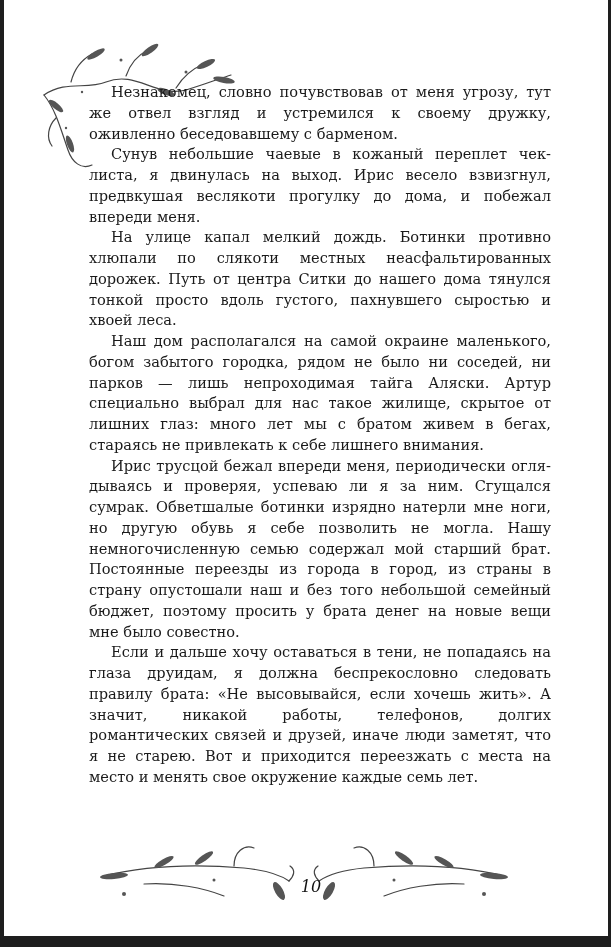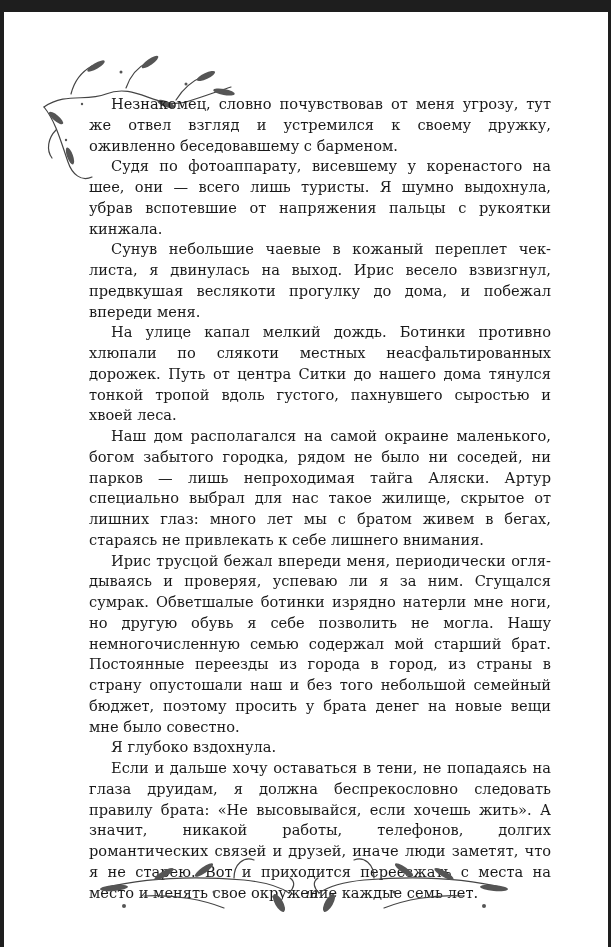--- a/index.html
+++ b/index.html
@@ -1,39 +1,39 @@
 <!DOCTYPE html>
 <html><head>
 <meta charset="utf-8">
 <style>
   html, body { margin: 0; padding: 0; }
   body {
     width: 611px; height: 947px; background: #1e1e1e;
     position: relative; overflow: hidden;
   }
   .page {
-    position: absolute; left: 4px; top: 12px; width: 604px; height: 936px;
+    position: absolute; left: 4px; top: 0; width: 604px; height: 936px;
     background: #ffffff;
   }
   .orn-top {
     position: absolute; left: 22px; top: 20px; width: 210px; height: 160px;
   }
   .text {
     position: absolute; left: 85px; top: 82px; width: 462px;
     font-family: "DejaVu Serif", serif;
     font-size: 14.6px; line-height: 20.75px; color: #1a1a1a;
     text-align: justify; hyphens: manual;
   }
   .text p { margin: 0; text-indent: 22px; }
   .orn-bottom {
     position: absolute; left: 80px; top: 836px; width: 440px; height: 80px;
   }
   .page-num {
     position: absolute; left: 287px; top: 877px; width: 40px; text-align: center;
-    font-family: "DejaVu Serif", serif; font-style: italic; font-size: 10px; color: #111;
+    font-family: "DejaVu Serif", serif; font-style: italic; font-size: 16px; color: #111;
   }
 </style>
 </head>
 <body>
 
 <div class="page">
 
   <svg class="orn-top" viewBox="0 0 210 160">
     <g fill="none" stroke="#444" stroke-width="1.2" stroke-linecap="round">
       <path d="M18,75 C40,60 60,70 80,62 C110,50 130,78 160,70 C180,64 195,58 205,55"></path>
@@ -53,26 +53,24 @@
       <ellipse cx="44" cy="124" rx="9" ry="3" transform="rotate(70 44 124)"></ellipse>
       <circle cx="95" cy="40" r="1.5"></circle>
         <circle cx="160" cy="52" r="1.5"></circle>
       <circle cx="56" cy="72" r="1.2"></circle>
         <circle cx="40" cy="108" r="1.2"></circle>
     </g>
   </svg>
 
   <div class="text">
     <p>Незнакомец, словно почувствовав от меня угрозу, тут же от­вел взгляд и устремился к своему дружку, оживленно бесе­довавшему с барменом.</p>
-    <p>Судя по фотоаппарату, висевшему у коренастого на шее, они — всего лишь туристы. Я шумно выдохнула, убрав вспотев­шие от напряжения пальцы с рукоятки кинжала.</p>
     <p>Сунув небольшие чаевые в кожаный переплет чек-листа, я двинулась на выход. Ирис весело взвизгнул, предвкушая ве­слякоти прогулку до дома, и побежал впереди меня.</p>
-    <p>На улице капал мелкий дождь. Ботинки противно хлюпа­ли по слякоти местных неасфальтированных дорожек. Путь от центра Ситки до нашего дома тянулся тонкой тропой вдоль гу­стого, пахнувшего сыростью и хвоей леса.</p>
+    <p>На улице капал мелкий дождь. Ботинки противно хлюпа­ли по слякоти местных неасфальтированных дорожек. Путь от центра Ситки до нашего дома тянулся тонкой просто вдоль гу­стого, пахнувшего сыростью и хвоей леса.</p>
     <p>Наш дом располагался на самой окраине маленького, богом забытого городка, рядом не было ни соседей, ни парков — лишь непроходимая тайга Аляски. Артур специально выбрал для нас такое жилище, скрытое от лишних глаз: много лет мы с братом живем в бегах, стараясь не привлекать к себе лишнего внимания.</p>
     <p>Ирис трусцой бежал впереди меня, периодически огля­дываясь и проверяя, успеваю ли я за ним. Сгущался сумрак. Обветшалые ботинки изрядно натерли мне ноги, но другую обувь я себе позволить не могла. Нашу немногочисленную се­мью содержал мой старший брат. Постоянные переезды из го­рода в город, из страны в страну опустошали наш и без того небольшой семейный бюджет, поэтому просить у брата денег на новые вещи мне было совестно.</p>
-    <p>Я глубоко вздохнула.</p>
     <p>Если и дальше хочу оставаться в тени, не попадаясь на гла­за друидам, я должна беспрекословно следовать правилу брата: «Не высовывайся, если хочешь жить». А значит, никакой рабо­ты, телефонов, долгих романтических связей и друзей, иначе люди заметят, что я не старею. Вот и приходится переезжать с места на место и менять свое окружение каждые семь лет.</p>
 
   </div>
 
   <svg class="orn-bottom" viewBox="0 0 440 80">
     <g fill="none" stroke="#444" stroke-width="1.2" stroke-linecap="round">
       <path d="M20,40 C60,30 110,28 160,32 C180,34 195,38 205,45"></path>
       <path d="M60,48 C90,46 120,52 140,60"></path>
       <path d="M150,30 C150,16 160,8 170,12"></path>
       <path d="M205,45 C210,40 212,34 206,30"></path>

